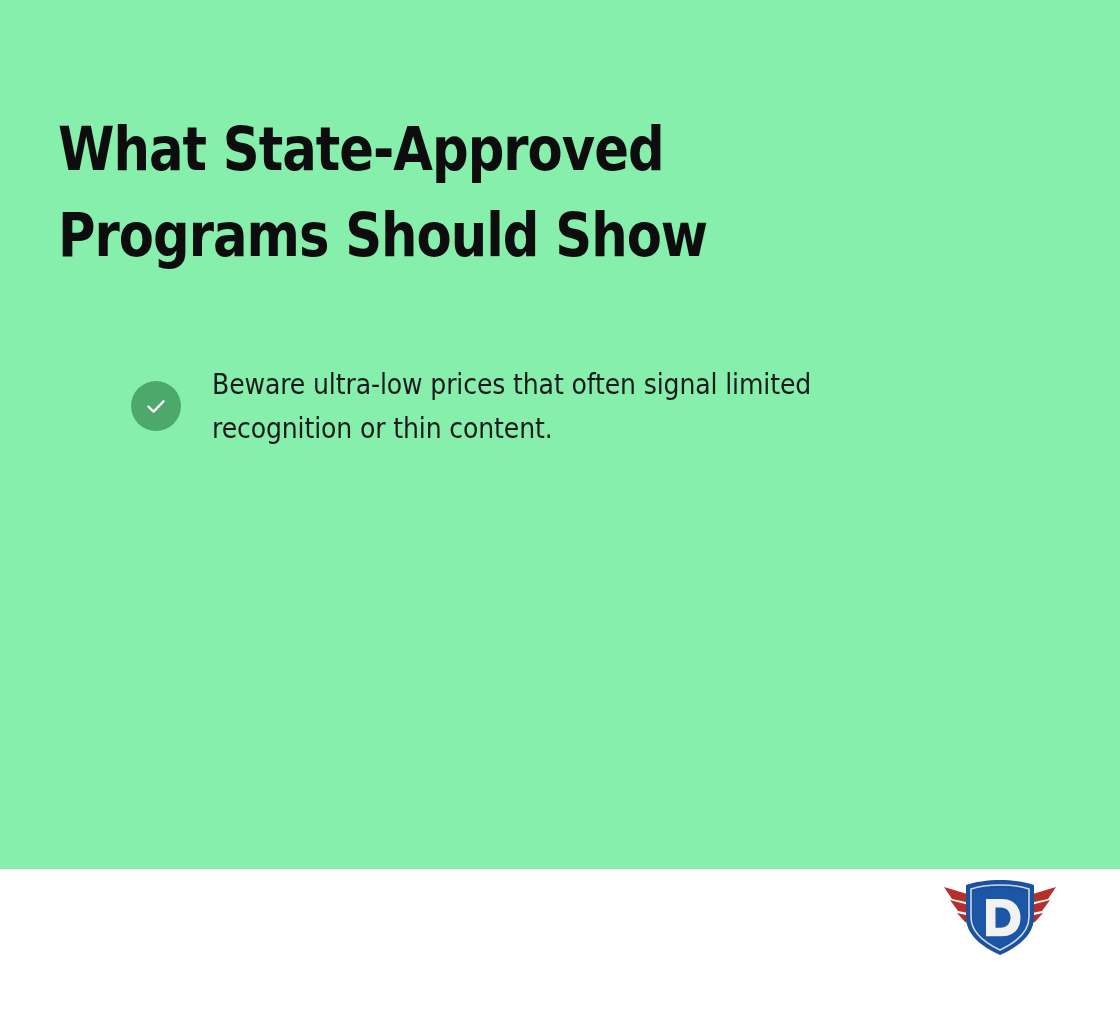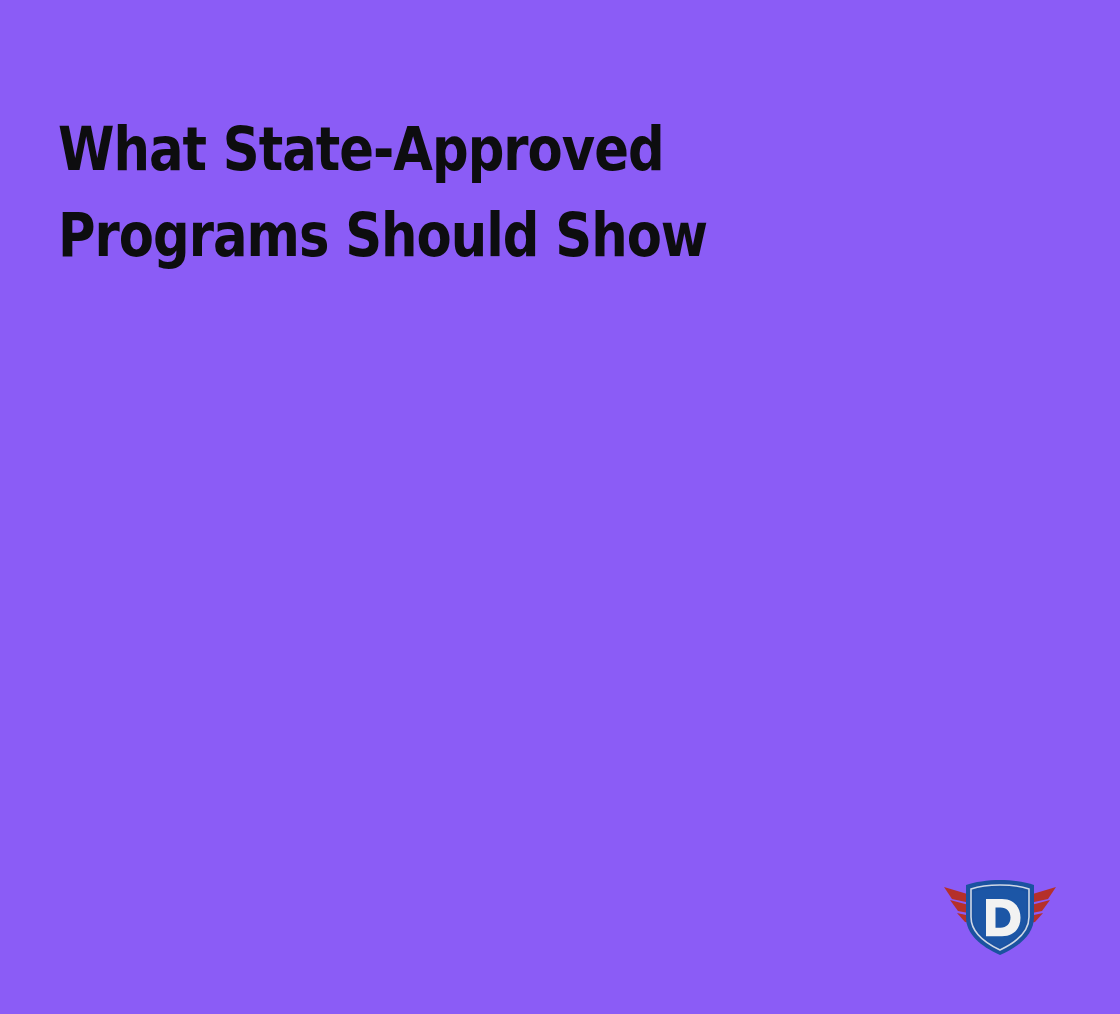--- a/index.html
+++ b/index.html
@@ -9,22 +9,22 @@
   body {
     width: 1120px;
     height: 1014px;
     overflow: hidden;
     font-family: "Liberation Sans", sans-serif;
   }
 
   #canvas {
     position: relative;
     width: 1120px;
-    height: 1014px;
-    background: #8b5cf6;
+    height: 869px;
+    background: #86efac;
     box-sizing: border-box;
   }
 
   
   #page-title {
     position: absolute;
     left: 58px;
     top: 106px;
     width: 820px;
     margin: 0;
@@ -105,20 +105,28 @@
 <div id="canvas">
 
   <h1 id="page-title">What State-Approved
 Programs Should Show</h1>
 
   <div id="checklist">
 
 
 
 
+    <div class="check-item w4">
+      <span class="check-badge">
+        <svg viewBox="0 0 24 24" fill="none" xmlns="http://www.w3.org/2000/svg">
+          <path d="M5 12.6 L9.8 17.2 L19 7.6" stroke="#ffffff" stroke-width="2.1" stroke-linecap="round" stroke-linejoin="round"></path>
+        </svg>
+      </span>
+      <span class="check-text">Beware ultra-low prices that often signal limited recognition or thin content.</span>
+    </div>
 
   </div>
 
   <div id="brand-logo">
     <svg viewBox="0 0 120 88" xmlns="http://www.w3.org/2000/svg">
 
       <g fill="#b5302a">
         <path d="M4 15 L44 27 L44 34 L12 27 Z"></path>
         <path d="M10 28 L44 37 L44 44 L18 39 Z"></path>
         <path d="M17 41 L44 47 L44 54 L25 50 Z"></path>

